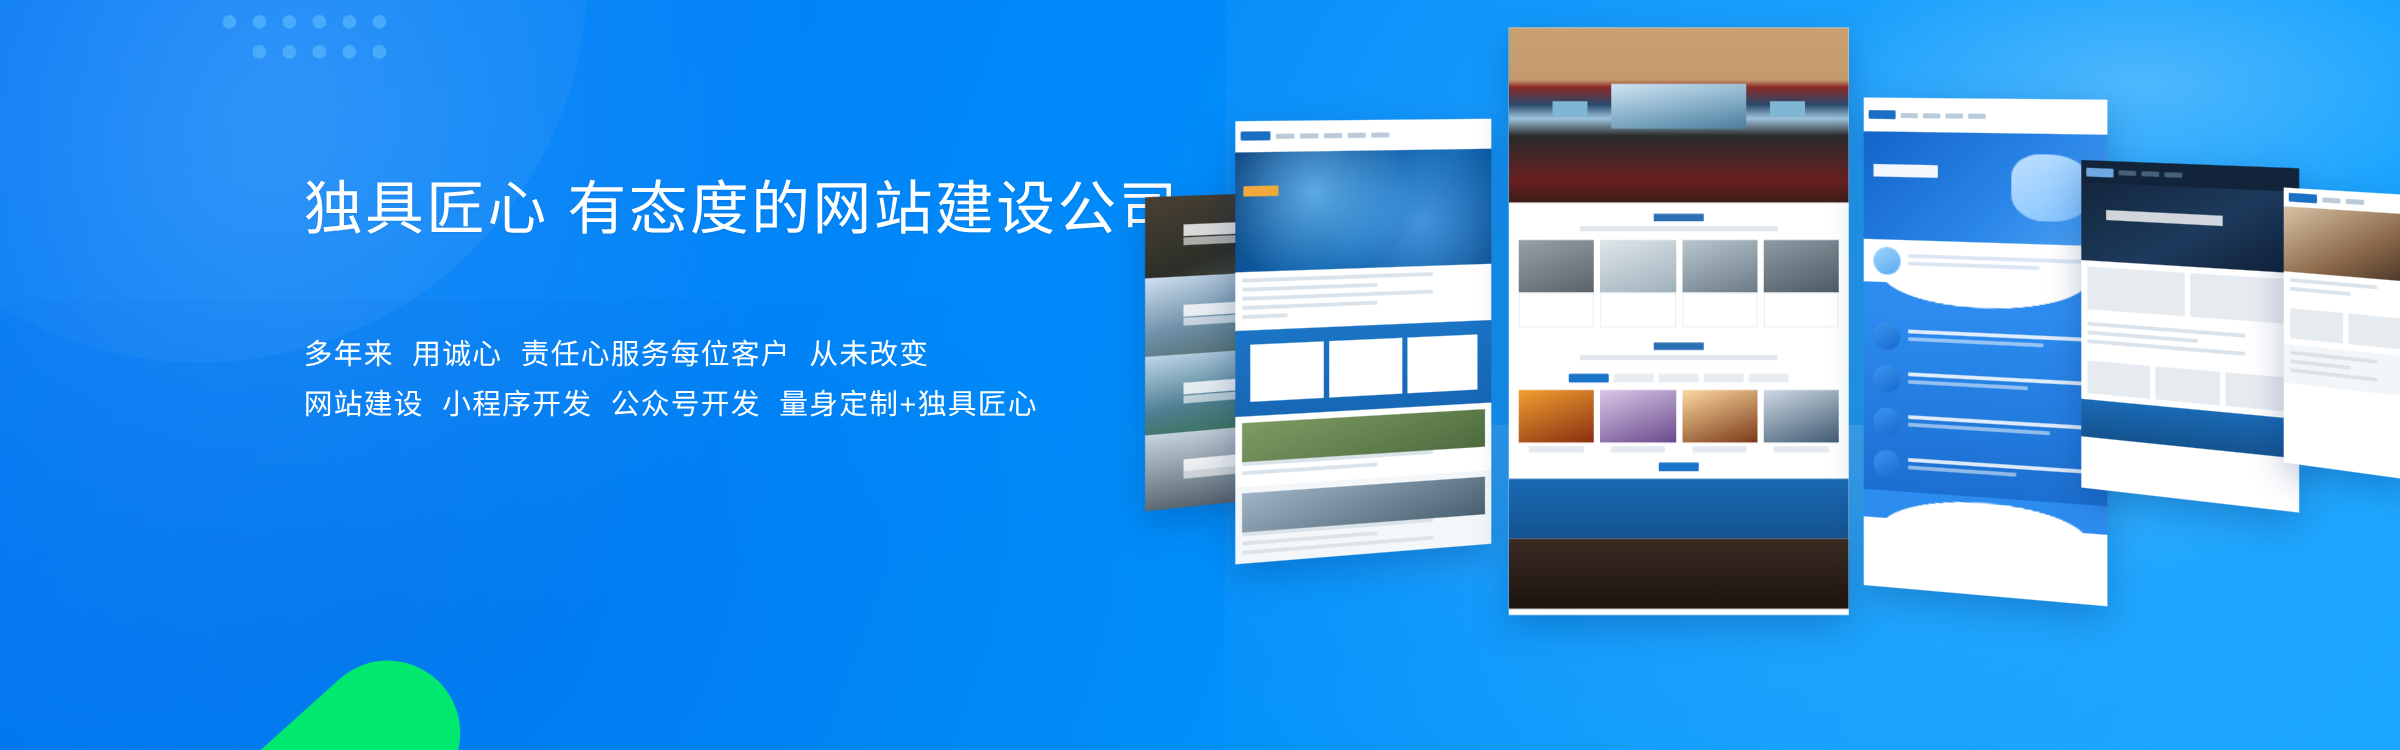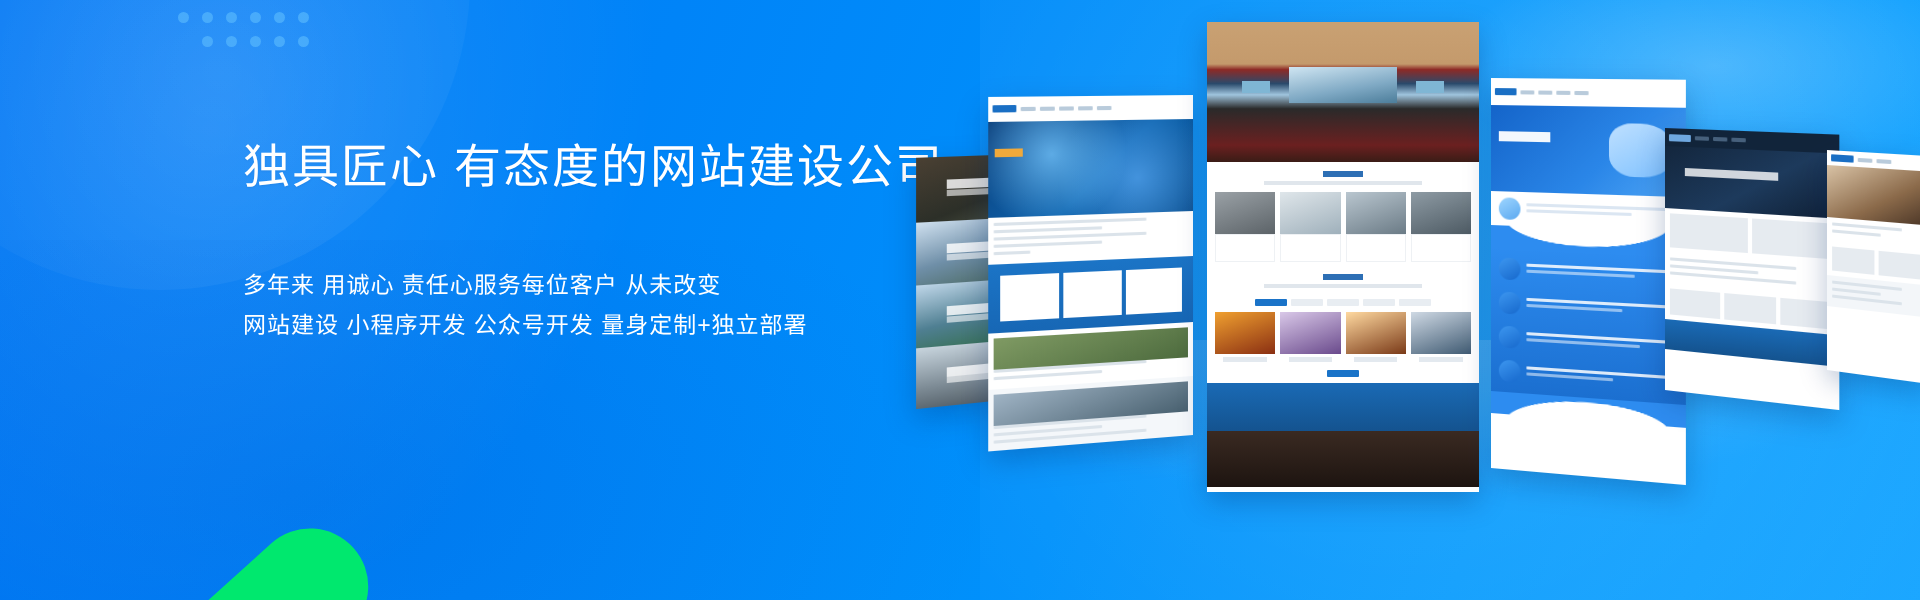--- a/index.html
+++ b/index.html
@@ -53,21 +53,21 @@
     position:absolute;left:118px;bottom:-96px;width:270px;height:116px;border-radius:58px;
     background:#00e86e;transform:rotate(-42deg);transform-origin:center;
   }
   
   .copy{position:absolute;left:243px;top:140px;width:760px;}
   .headline{
     color:#ffffff;font-size:47px;line-height:1.16;font-weight:400;
     letter-spacing:2px;white-space:nowrap;margin:0;
     text-shadow:0 1px 2px rgba(0,40,110,.10);
   }
-  .sublines{margin-top:70px;}
+  .sublines{margin-top:70px;font-family:Liberation Mono, monospace;}
   .subline{
     color:#ffffff;font-size:23px;line-height:40px;font-weight:400;
     letter-spacing:1px;white-space:nowrap;margin:0;
   }
   
   .collage{position:absolute;left:905px;top:0;width:1015px;height:600px;
     perspective:1400px;}
   .shot{
     position:absolute;background:#fff;overflow:hidden;
     box-shadow:0 10px 26px rgba(0,40,100,.28);
@@ -194,21 +194,21 @@
       <i></i>
       <i></i>
   </div>
 
   <div class="pill"></div>
 
   <div class="copy">
     <h1 class="headline">独具匠心 有态度的网站建设公司</h1>
     <div class="sublines">
       <p class="subline">多年来 用诚心 责任心服务每位客户 从未改变</p>
-      <p class="subline">网站建设 小程序开发 公众号开发 量身定制+独立部署</p>
+      <p class="subline">网站建设 小程序开发 公众号开发 量身定制+独具匠心</p>
     </div>
   </div>
 
   <div class="floor"></div>
 
   <div class="collage">
 
     <div class="shot" id="shot1">
       <div class="photo ph-a" style="height:26%">
           <span class="ph-lbl"></span>

